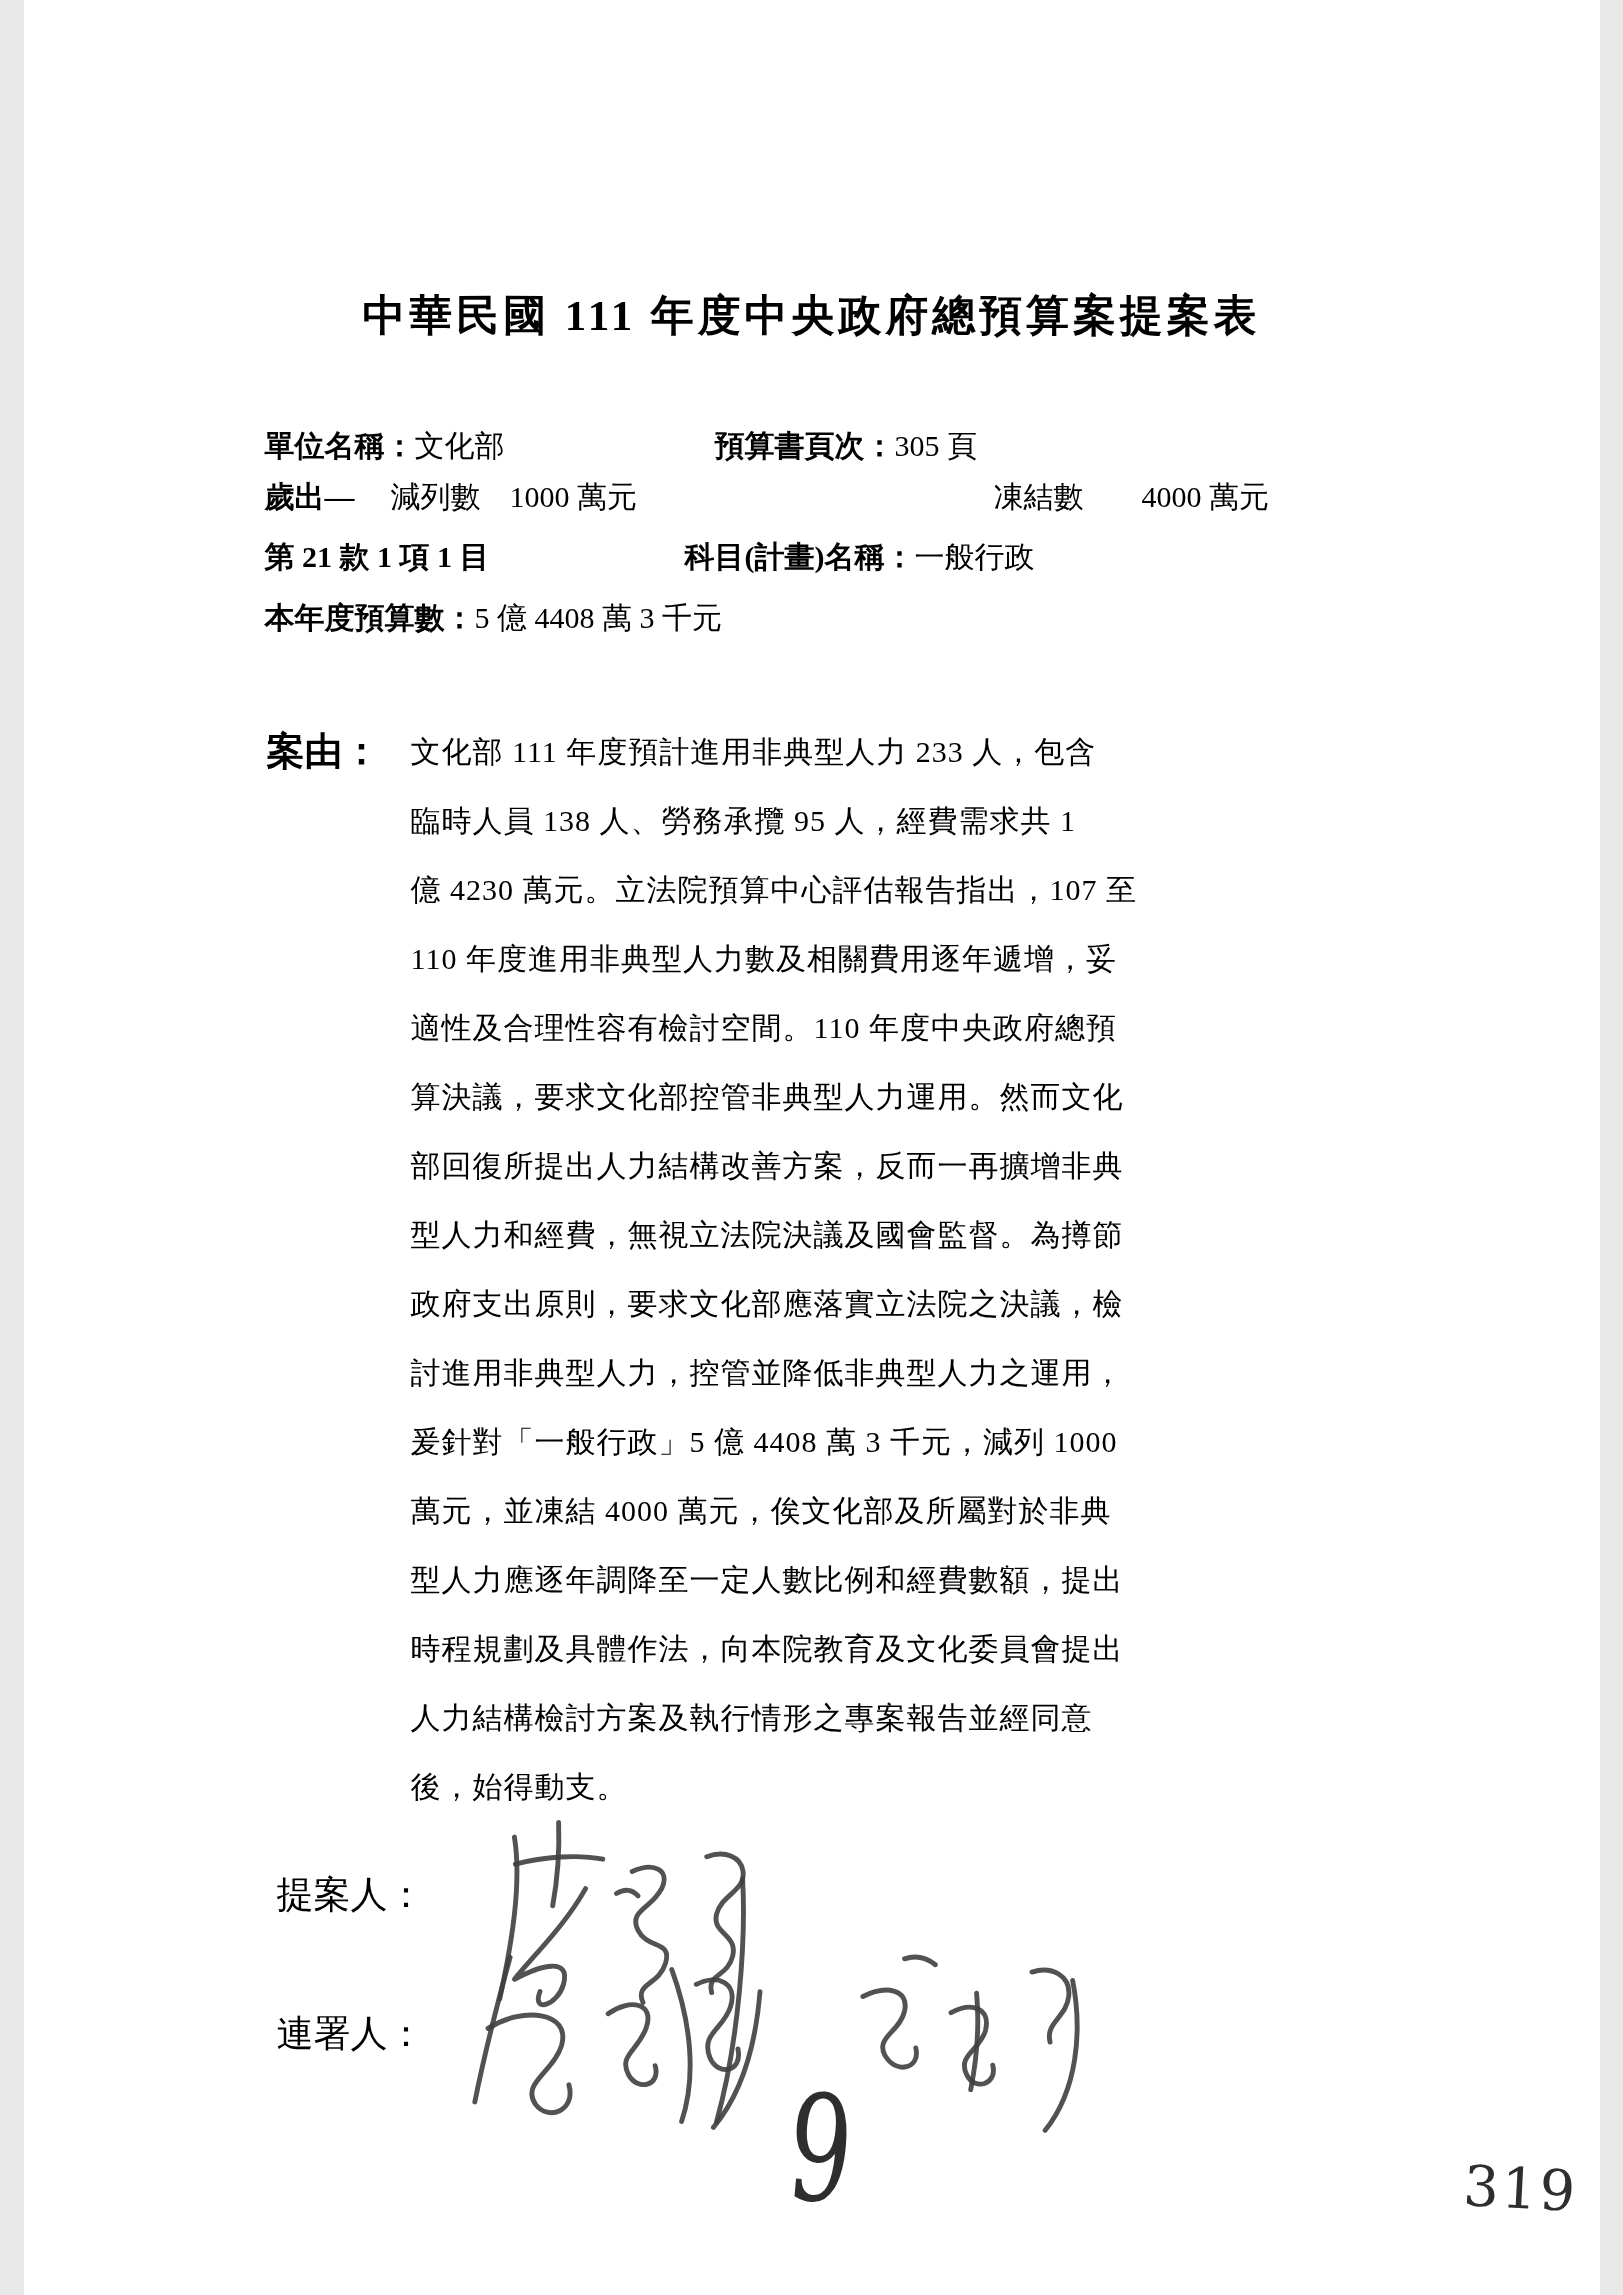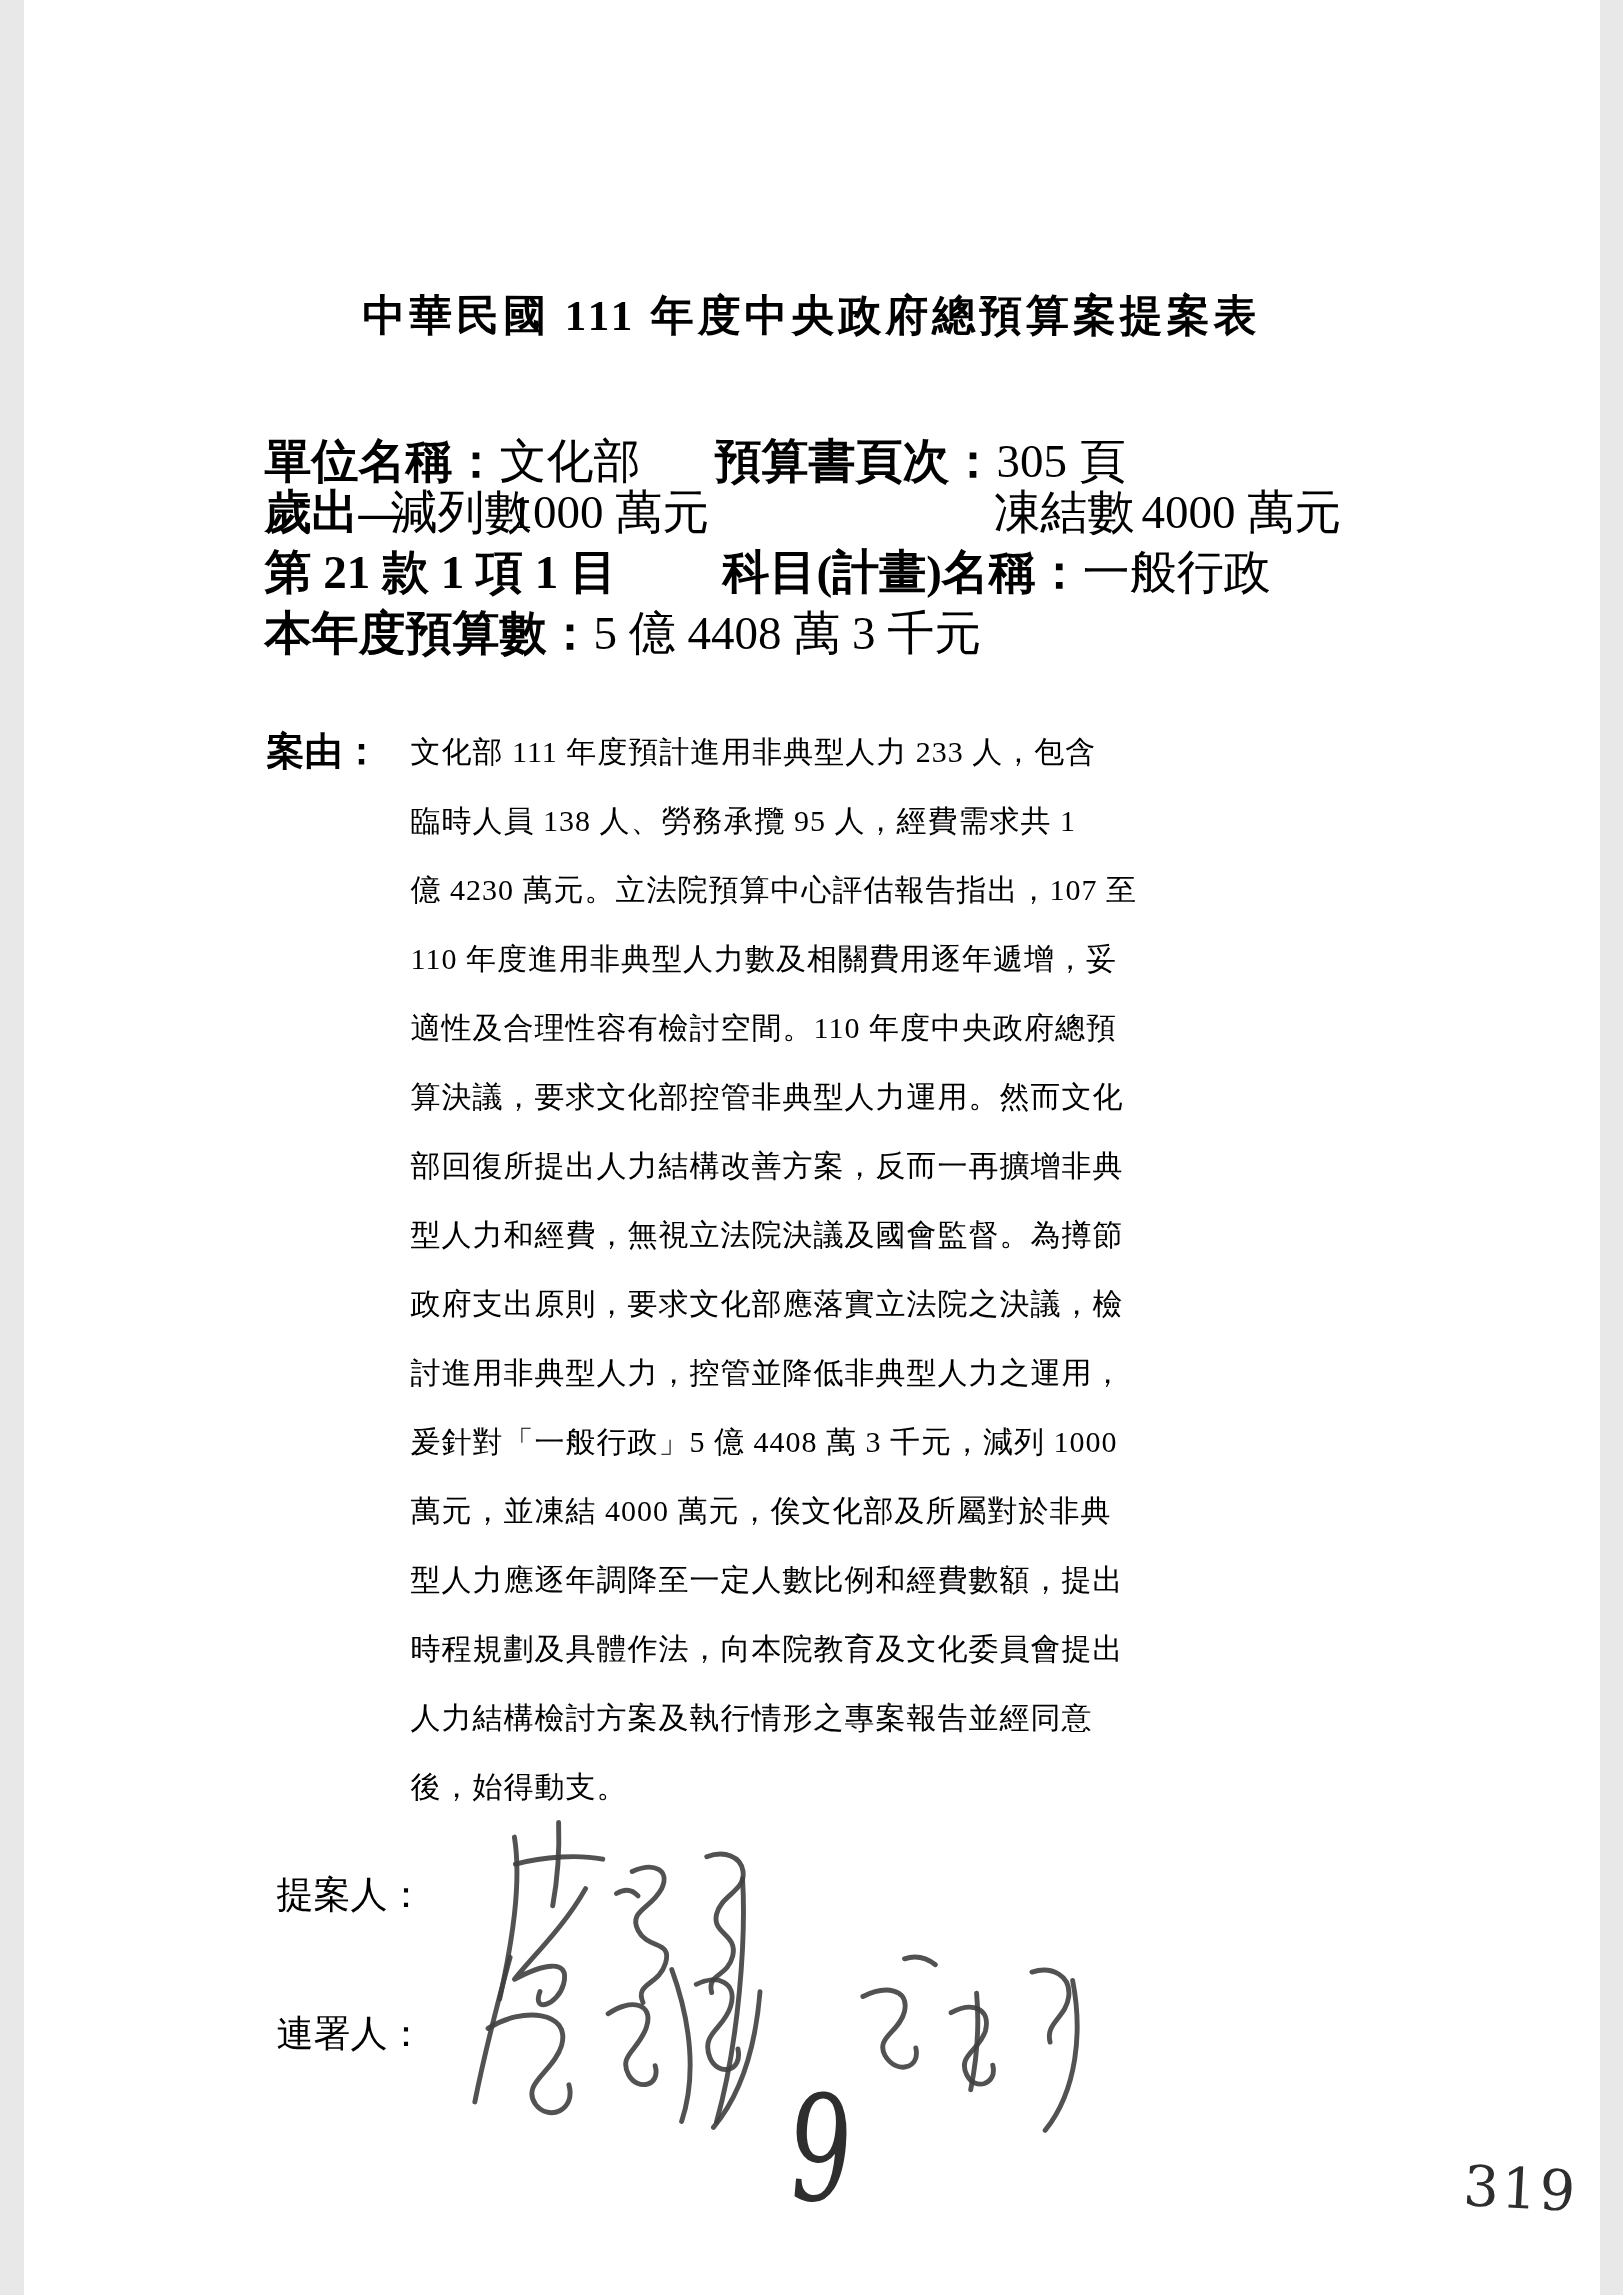--- a/index.html
+++ b/index.html
@@ -30,24 +30,23 @@
     letter-spacing: 3.9px;
     white-space: nowrap;
   }
 
   
   .hdr-row {
     position: absolute;
     left: 0;
     width: 100%;
     height: 49px;
-    font-size: 47px;
+    font-size: 30px;
     line-height: 49px;
     white-space: nowrap;
-    margin-top: 16px;
   }
   .hdr-row .lbl { font-weight: 700; }
   .hdr-row .val { font-weight: 400; }
   .pos { position: absolute; top: 0; }
 
   
   .case-label {
     position: absolute;
     left: 243px;
     top: 717px;
@@ -134,21 +133,21 @@
   <div class="hdr-row" style="top:472px;">
     <span class="pos lbl" style="left:241px;">歲出—</span>
     <span class="pos val" style="left:367px;">減列數</span>
     <span class="pos val" style="left:486px;">1000 萬元</span>
     <span class="pos val" style="left:970px;">凍結數</span>
     <span class="pos val" style="left:1118px;">4000 萬元</span>
   </div>
 
   <div class="hdr-row" style="top:532px;">
     <span class="pos lbl" style="left:241px;">第 21 款 1 項 1 目</span>
-    <span class="pos" style="left:699px;">
+    <span class="pos" style="left:661px;">
       <span class="lbl">科目(計畫)名稱：</span><span class="val">一般行政</span>
     </span>
   </div>
 
   <div class="hdr-row" style="top:593px;padding-left:21px;">
     <span class="pos" style="left:241px;">
       <span class="lbl">本年度預算數：</span><span class="val">5 億 4408 萬 3 千元</span>
     </span>
   </div>
 

